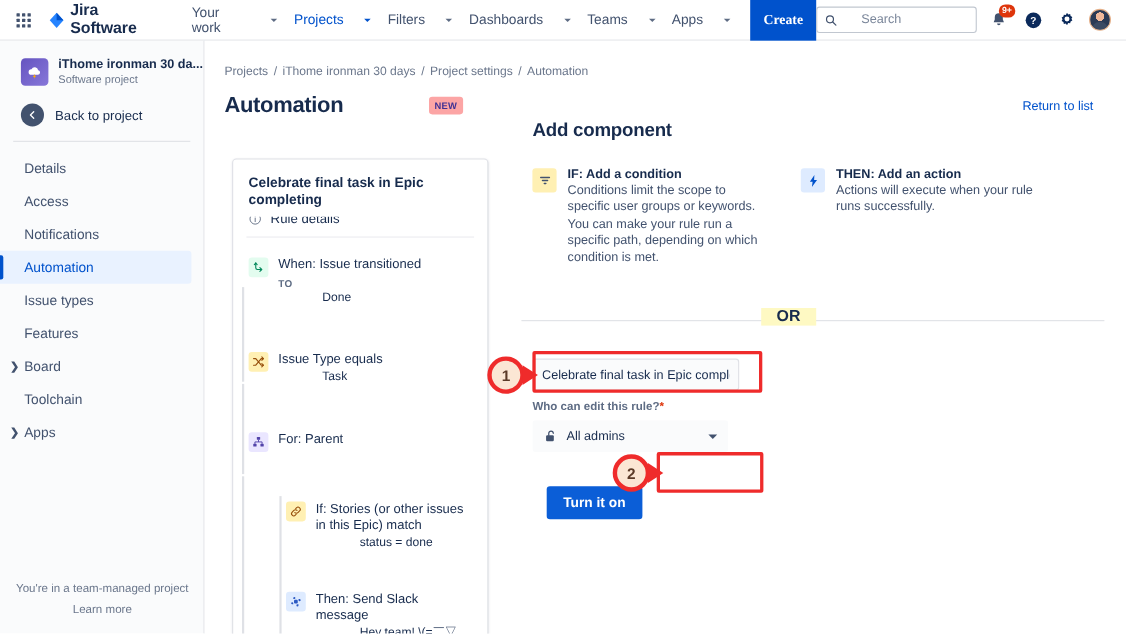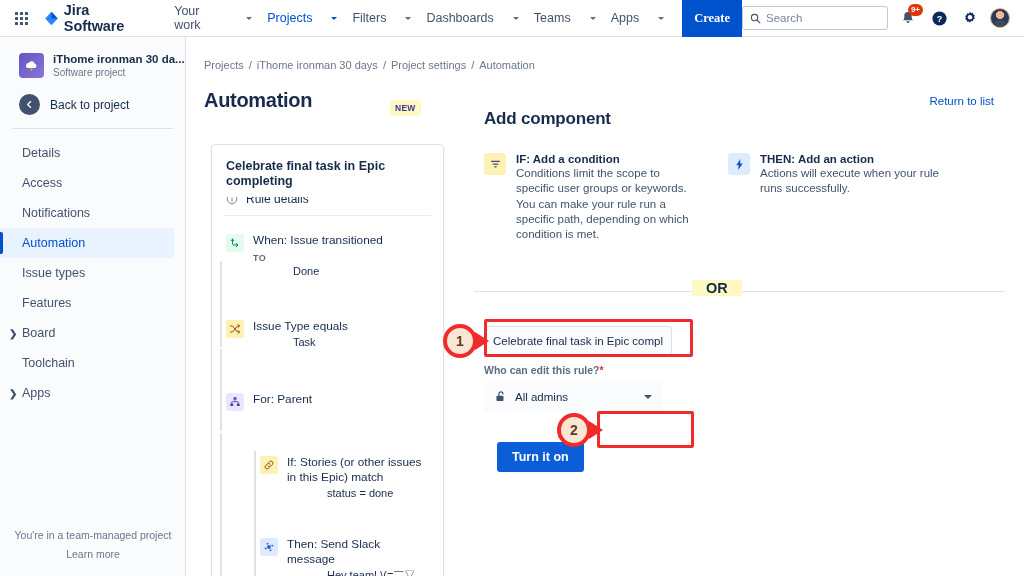--- a/index.html
+++ b/index.html
@@ -44,21 +44,21 @@
     margin-top: 1px; }
   .navitem.active .caret { border-top-color: #0052cc; }
   .create-btn {
     margin-left: 11px; background: #0052cc; color: #fff; font-size: 12.5px;
     font-weight: 600; padding: 16px 12px; border-radius: 3px; border: none;
     cursor: pointer; font-family: Liberation Serif, serif;
   }
   .nav-right { margin-left: auto; display: flex; align-items: center; gap: 9px;
     padding-right: 4px; }
   .searchbox {
-    display: flex; align-items: center; gap: 5px; width: 146px; height: 24px;
+    display: flex; align-items: center; gap: 22px; width: 146px; height: 24px;
     border: 1.5px solid #c1c7d0; border-radius: 3px; padding: 0 7px;
     background: #fff; cursor: text;
   }
   .searchbox svg { flex: none; }
   .search-ph { font-size: 11.5px; color: #7a869a; }
   .iconbtn { position: relative; width: 22px; height: 22px; display: flex;
     align-items: center; justify-content: center; cursor: pointer; }
   .badge {
     position: absolute; top: -3px; right: -4px; background: #de350b; color: #fff;
     font-size: 8px; font-weight: 700; line-height: 1; padding: 2px 3px;
@@ -121,23 +121,23 @@
   .main { position: absolute; top: 37px; left: 186px; width: 838px; height: 539px;
     background: #fff; }
   .breadcrumb { display: flex; align-items: center; gap: 5px; font-size: 11px;
     color: #6b778c; padding: 22px 0 0 18px; }
   .breadcrumb .bc { cursor: pointer; }
   .breadcrumb .bc.plain { cursor: default; }
   .breadcrumb .slash { color: #6b778c; }
   .page-head { display: flex; align-items: center; padding: 14px 30px 0 18px; }
   .page-title { font-size: 20px; font-weight: 600; color: #172b4d; letter-spacing: -0.3px; }
   .tag-new {
-    margin-left: 78px; background: #fef9c3; color: #403294; font-size: 8.5px;
+    margin-left: 78px; background: #fca5a5; color: #403294; font-size: 8.5px;
     font-weight: 700; padding: 3px 5px; border-radius: 3px; letter-spacing: 0.2px;
-    align-self: flex-start; margin-top: 15px;
+    align-self: flex-start; margin-top: 3px;
   }
   .return-link { margin-left: auto; font-size: 11.5px; color: #0052cc; cursor: pointer; }
 
   
   .rule-panel {
     position: absolute; left: 25px; top: 107px; width: 233px; height: 462px;
     background: #fff; border: 1px solid #dfe1e6; border-radius: 4px;
     box-shadow: 0 1px 2px rgba(9,30,66,.10); overflow: hidden;
   }
   .rule-title { font-size: 12.5px; font-weight: 700; color: #172b4d;

